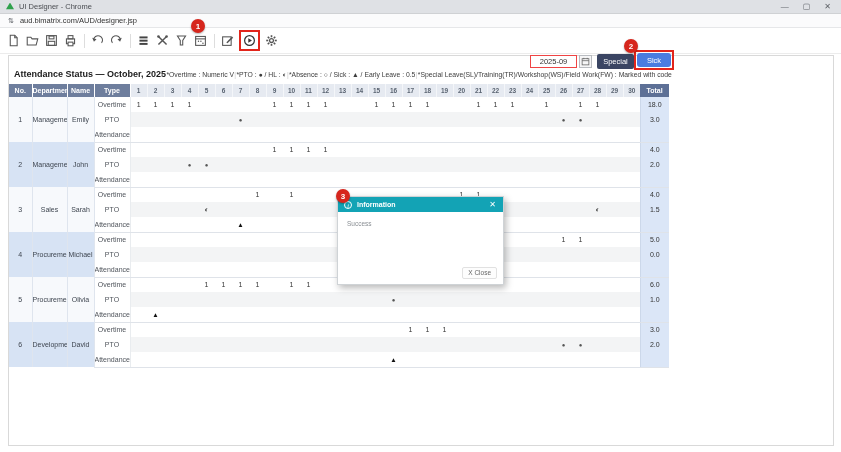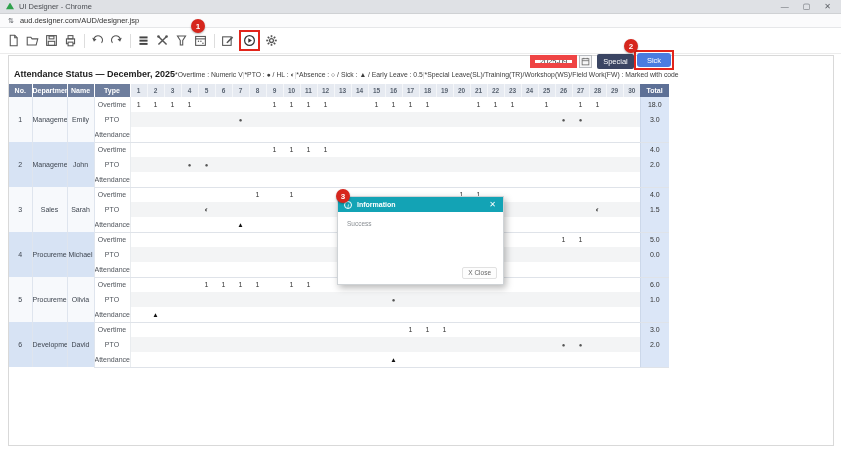--- a/index.html
+++ b/index.html
@@ -38,21 +38,21 @@
     background:#d6261d; color:#fff; font-size:8px; font-weight:bold;
     display:flex; align-items:center; justify-content:center; z-index:60;
     box-shadow:0 1px 2px rgba(0,0,0,.3); }
 
   
   .content { position:absolute; left:8px; top:55px; width:826px; height:391px;
     background:#fff; border:1px solid #d9d9d9; }
 
   
   .date-input { position:absolute; left:530px; top:55px; width:47px; height:13px;
-    border:5px solid #ef4444; font-size:7.5px; color:#333; text-align:center;
+    border:1px solid #ef4444; font-size:7.5px; color:#333; text-align:center;
     line-height:11px; background:#fff; }
   .cal-btn { position:absolute; left:579px; top:55px; width:13px; height:13px;
     border:1px solid #b9bcc1; background:#f6f6f7; display:flex; align-items:center;
     justify-content:center; cursor:pointer; }
   .cal-btn svg { width:9px; height:9px; }
   .btn { position:absolute; height:15px; border:none; border-radius:2px; color:#fff;
     font-size:7.5px; display:flex; align-items:center; justify-content:center;
     cursor:pointer; font-family:"Liberation Sans", sans-serif; }
   .btn-refresh { left:597px; top:54px; width:37px; background:#3a4563; }
   .save-anno { position:absolute; left:634px; top:50px; border:2px solid #e2251b;
@@ -118,21 +118,21 @@
     <span class="titlebar-text">UI Designer - Chrome</span>
     <div class="win-controls">
       <span>—</span>
       <span>▢</span>
       <span>✕</span>
     </div>
   </div>
 
   <div class="addressbar">
     <span class="site-icon">⇅</span>
-    <span class="url-text">aud.designer.com/AUD/designer.jsp</span>
+    <span class="url-text">aud.bimatrix.com/AUD/designer.jsp</span>
   </div>
 
   <div class="toolbar" id="toolbar">
       <div class="tb-icon">
         <svg viewBox="0 0 16 16">
           <path d="M4 1.5 H9.5 L12.5 4.5 V14.5 H4 Z" fill="none" stroke="#555" stroke-width="1.3"></path>
           <path d="M9.5 1.5 V4.5 H12.5" fill="none" stroke="#555" stroke-width="1.3"></path>
         </svg>
       </div>
       <div class="tb-icon">
@@ -240,21 +240,21 @@
       <line x1="11" y1="1.5" x2="11" y2="4" stroke="#666" stroke-width="1.4"></line>
     </svg>
   </div>
   <button class="btn btn-refresh">Special</button>
   <div class="save-anno">
     <div class="badge" style="left:-12px; top:-13px;">2</div>
     <button class="btn btn-save">Sick</button>
   </div>
 
   <div class="caption-row">
-    <span class="grid-title">Attendance Status — December, 2025</span>
+    <span class="grid-title">Attendance Status — October, 2025</span>
     <span class="legend-item">*Overtime : Numeric V</span>
     <span class="legend-sep">|</span>
     <span class="legend-item">*PTO : ● / HL : ◐</span>
     <span class="legend-sep">|</span>
     <span class="legend-item">*Absence : ○ / Sick : ▲ / Early Leave : 0.5</span>
     <span class="legend-sep">|</span>
     <span class="legend-item">*Special Leave(SL)/Training(TR)/Workshop(WS)/Field Work(FW) : Marked with code</span>
   </div>
 
   <table class="att-table" id="att-table">

